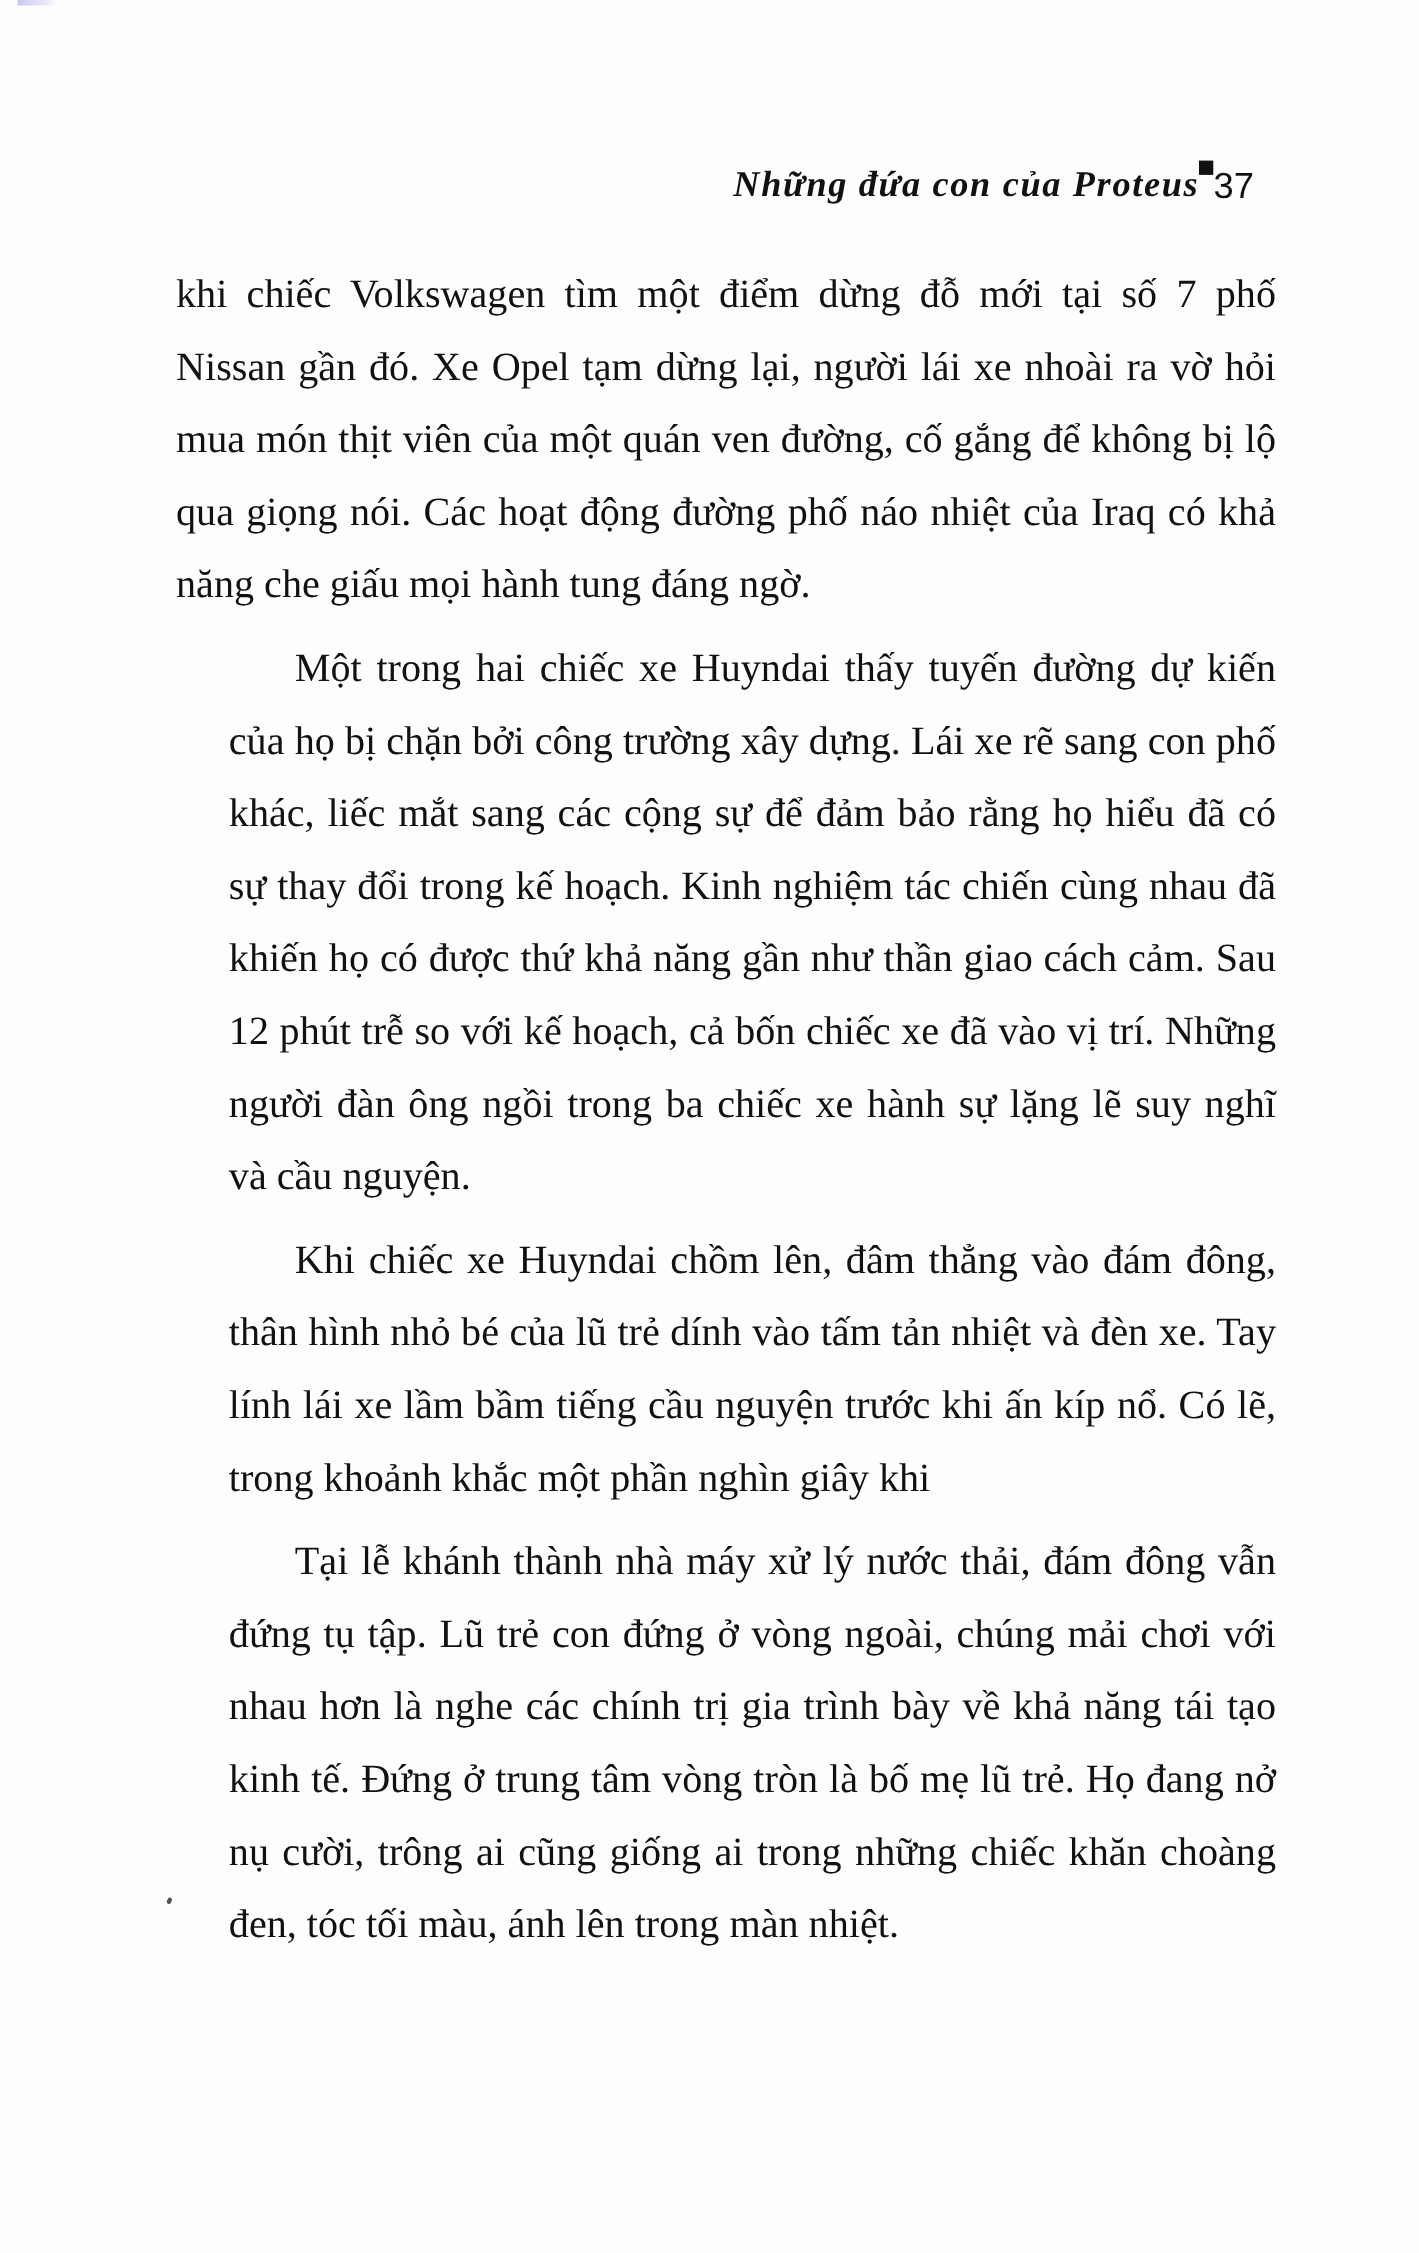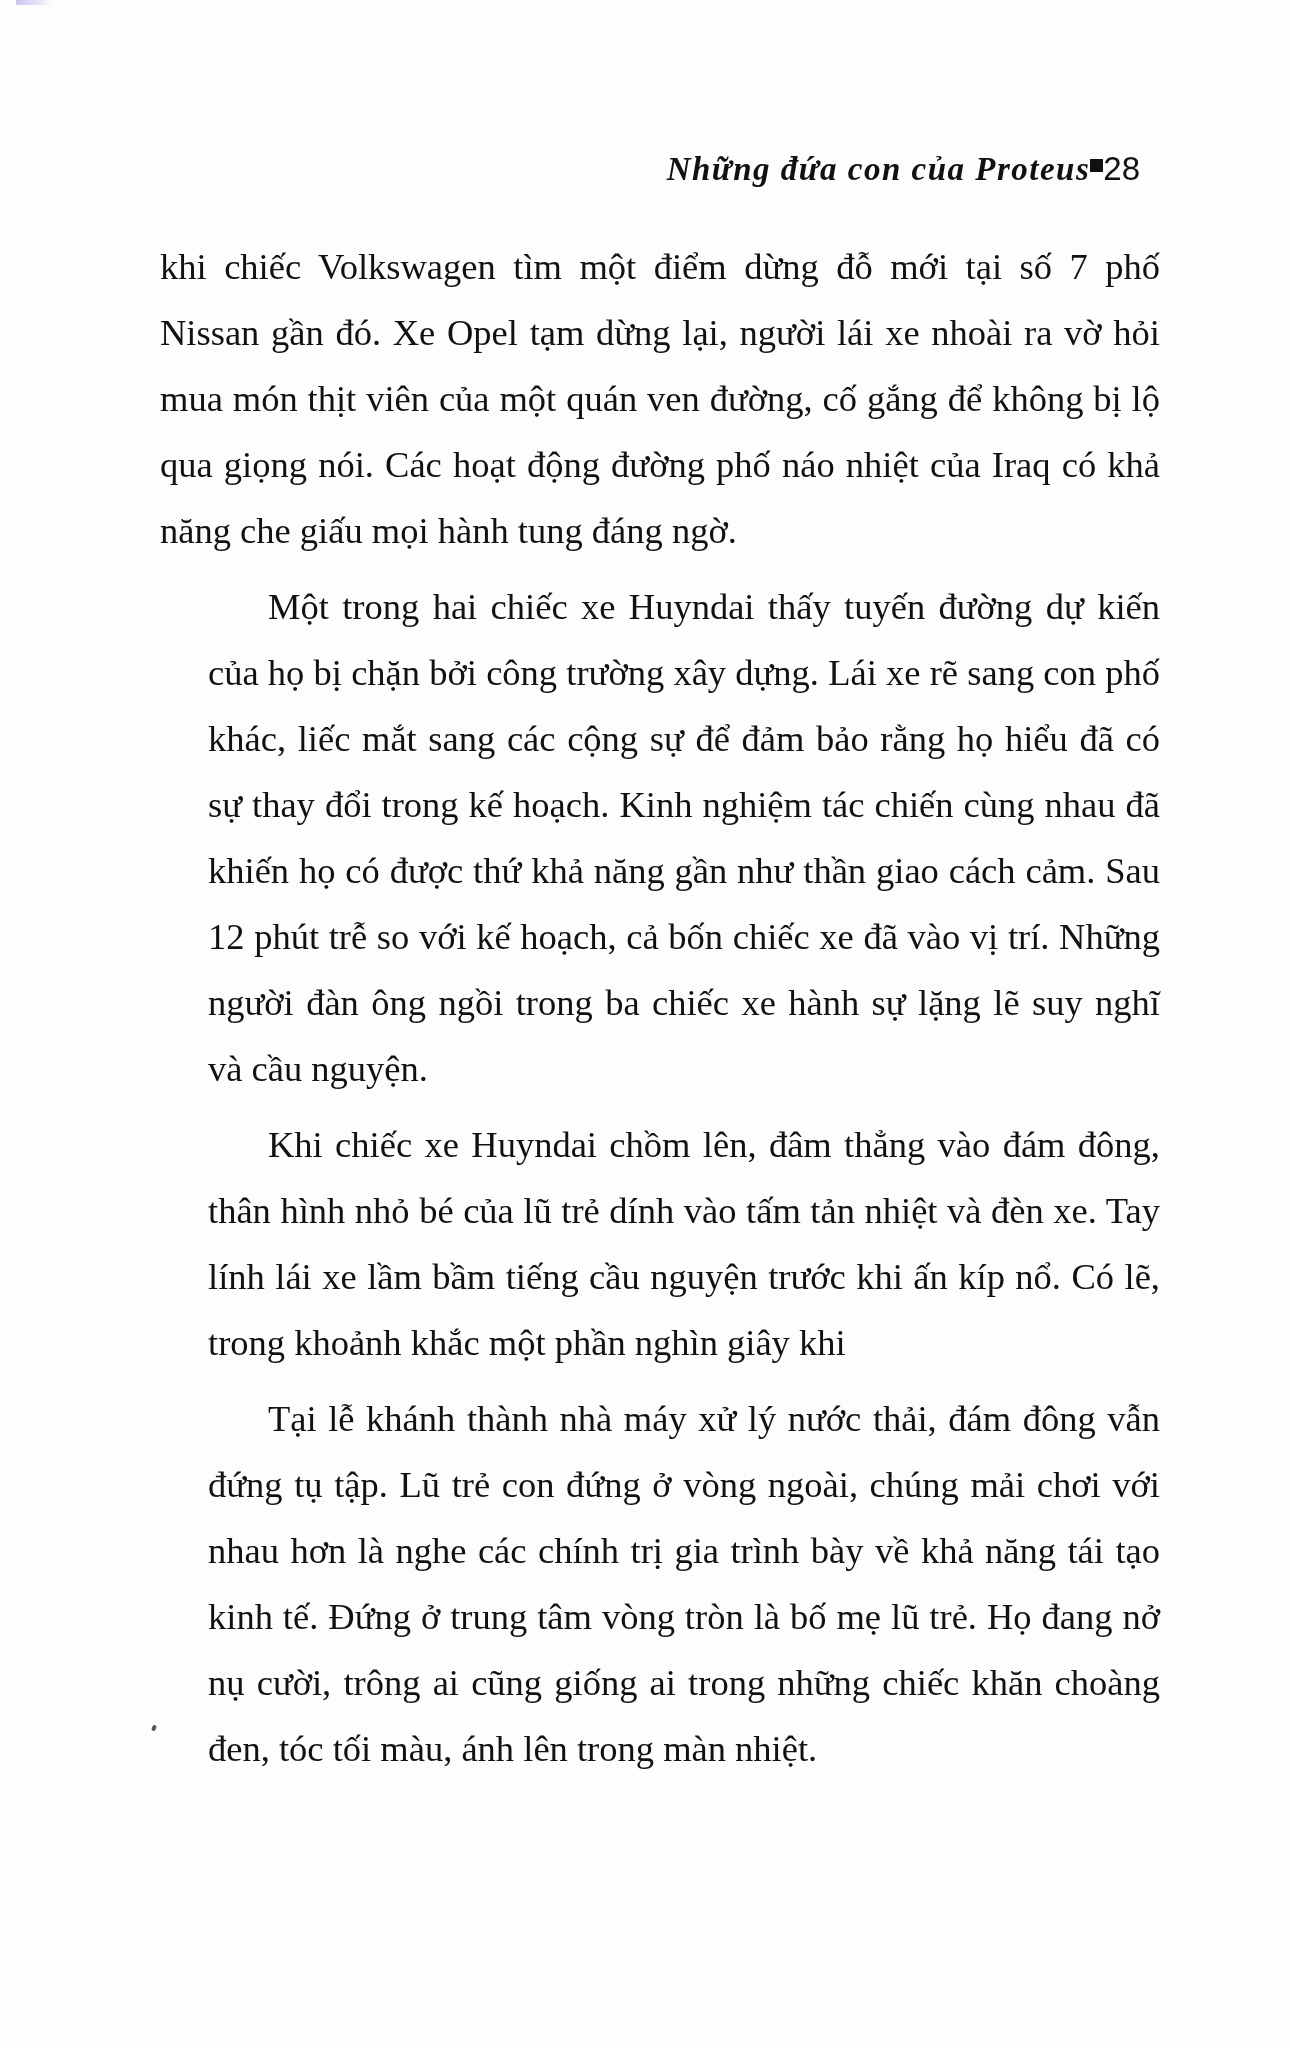--- a/index.html
+++ b/index.html
@@ -21,21 +21,21 @@
       top: 0;
       width: 36px;
       height: 5px;
       background: linear-gradient(90deg, #c9c7ef, #e9e8fa 70%, rgba(255,255,255,0));
     }
     .running-head {
       position: absolute;
       top: 150px;
       right: 150px;
       display: flex;
-      align-items: center;
+      align-items: flex-start;
       font-family: "Liberation Serif", serif;
       color: #111;
     }
     .running-title {
       font-style: italic;
       font-size: 33px;
       letter-spacing: 1.5px;
       font-weight: 600;
     }
     .head-square {
@@ -80,21 +80,21 @@
     }
   </style>
 </head>
 <body>
 
 <div class="scan-mark"></div>
 
 <header class="running-head">
   <span class="running-title">Những đứa con của Proteus</span>
   <span class="head-square"></span>
-  <span class="page-number">28</span>
+  <span class="page-number">37</span>
 </header>
 
 <main class="body-text">
   <p class="para">khi chiếc Volkswagen tìm một điểm dừng đỗ mới tại số 7 phố Nissan gần đó. Xe Opel tạm dừng lại, người lái xe nhoài ra vờ hỏi mua món thịt viên của một quán ven đường, cố gắng để không bị lộ qua giọng nói. Các hoạt động đường phố náo nhiệt của Iraq có khả năng che giấu mọi hành tung đáng ngờ.</p>
   <p class="para indent">Một trong hai chiếc xe Huyndai thấy tuyến đường dự kiến của họ bị chặn bởi công trường xây dựng. Lái xe rẽ sang con phố khác, liếc mắt sang các cộng sự để đảm bảo rằng họ hiểu đã có sự thay đổi trong kế hoạch. Kinh nghiệm tác chiến cùng nhau đã khiến họ có được thứ khả năng gần như thần giao cách cảm. Sau 12 phút trễ so với kế hoạch, cả bốn chiếc xe đã vào vị trí. Những người đàn ông ngồi trong ba chiếc xe hành sự lặng lẽ suy nghĩ và cầu nguyện.</p>
   <p class="para indent">Khi chiếc xe Huyndai chồm lên, đâm thẳng vào đám đông, thân hình nhỏ bé của lũ trẻ dính vào tấm tản nhiệt và đèn xe. Tay lính lái xe lầm bầm tiếng cầu nguyện trước khi ấn kíp nổ. Có lẽ, trong khoảnh khắc một phần nghìn giây khi</p>
   <p class="para indent">Tại lễ khánh thành nhà máy xử lý nước thải, đám đông vẫn đứng tụ tập. Lũ trẻ con đứng ở vòng ngoài, chúng mải chơi với nhau hơn là nghe các chính trị gia trình bày về khả năng tái tạo kinh tế. Đứng ở trung tâm vòng tròn là bố mẹ lũ trẻ. Họ đang nở nụ cười, trông ai cũng giống ai trong những chiếc khăn choàng đen, tóc tối màu, ánh lên trong màn nhiệt.</p>
 </main>
 
 <div class="speck" style="left:152px; top:1725px;"></div>

